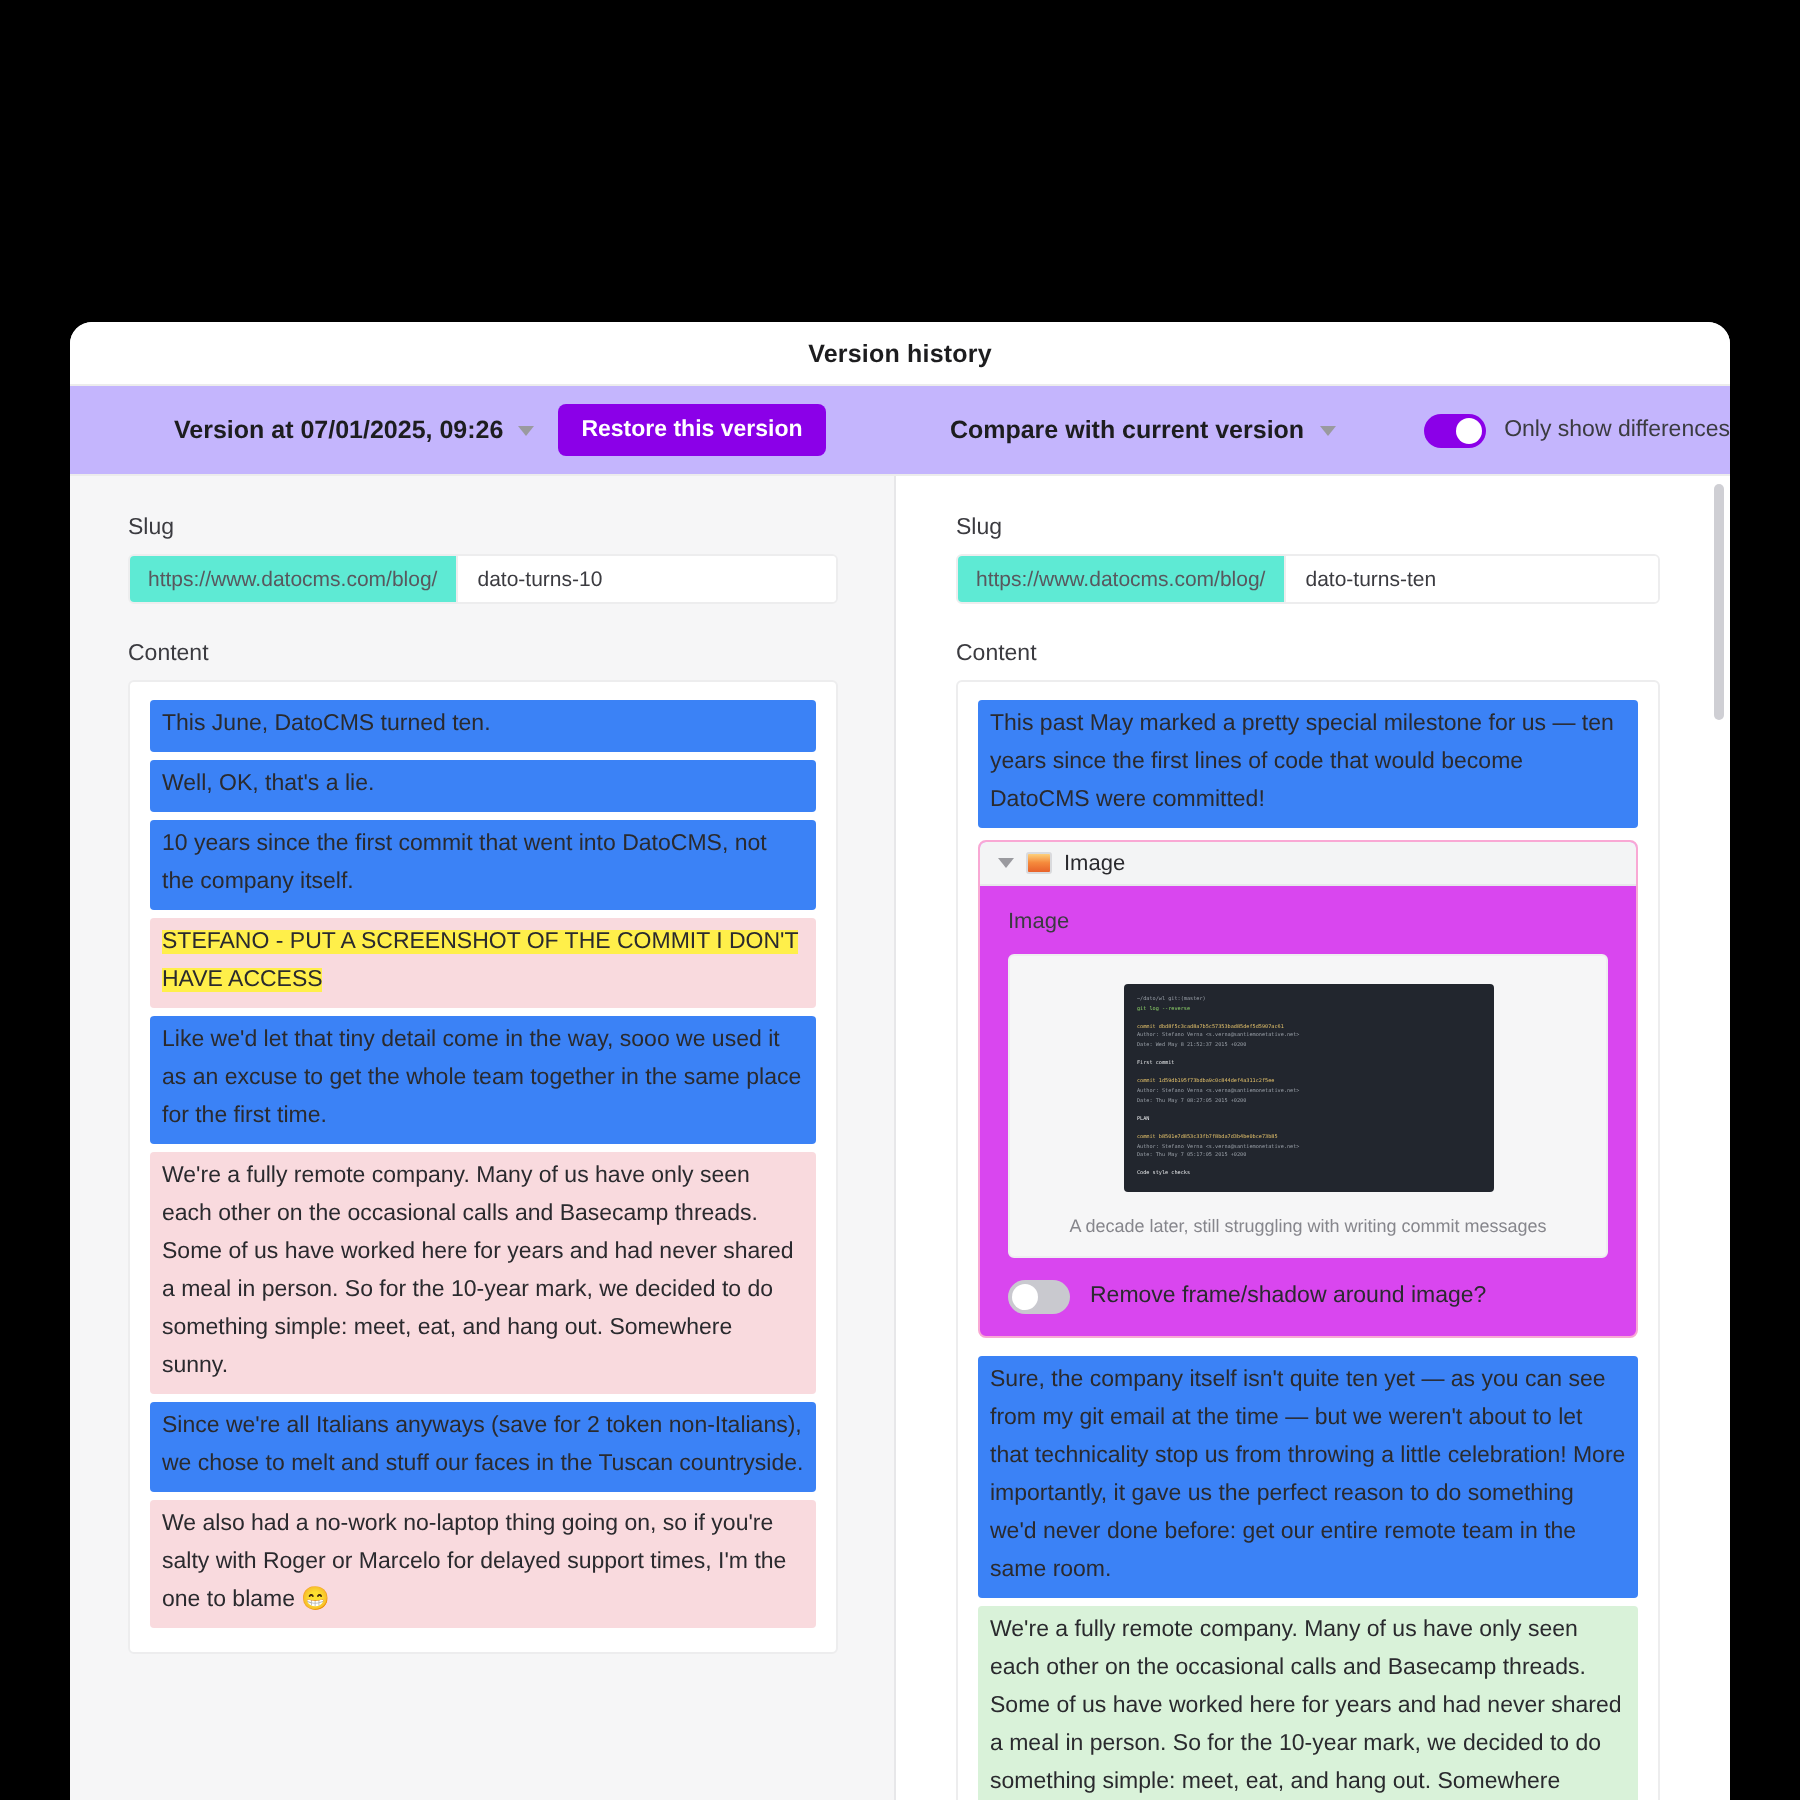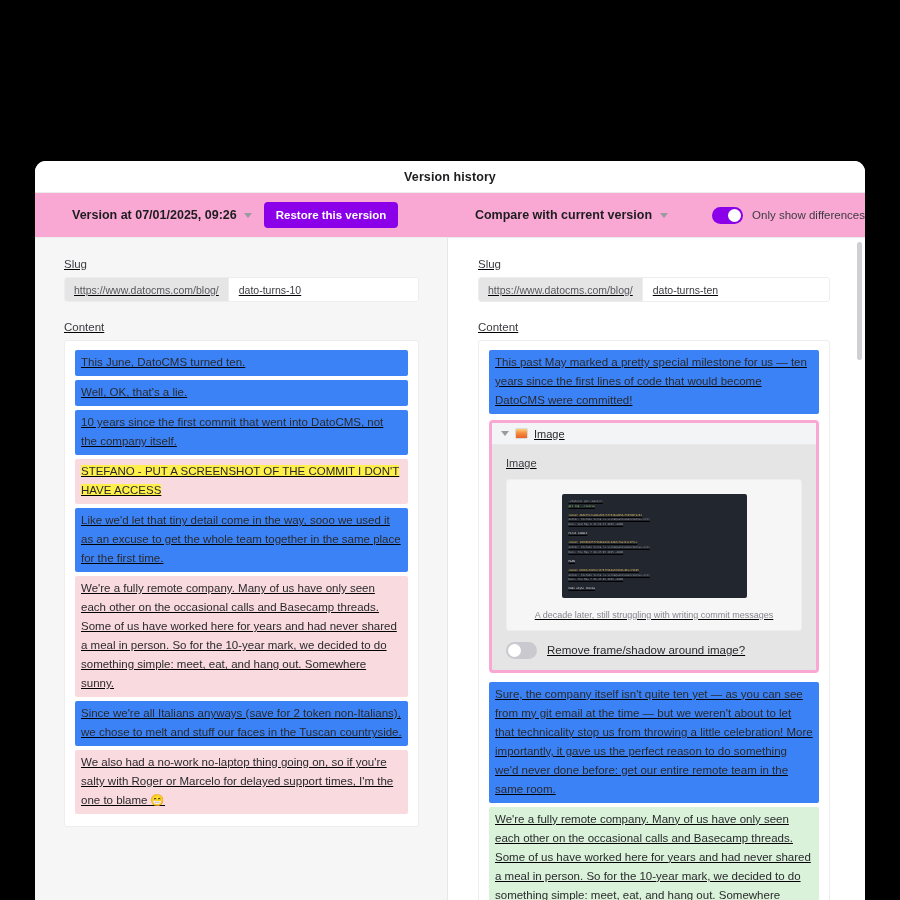--- a/index.html
+++ b/index.html
@@ -48,23 +48,24 @@
     color: #1d1d1f;
     letter-spacing: .1px;
   }
 
   
   .toolbar {
     flex: 0 0 45px;
     height: 45px;
     display: flex;
     align-items: center;
-    background: #f9a8d4;
+    background: #c4b5fd;
     border-bottom: 1px solid #ececec;
     position: relative;
+    padding-left: 15px;
   }
 
   .tb-left {
     width: 413px;
     display: flex;
     align-items: center;
     padding-left: 37px;
     gap: 12px;
   }
 
@@ -169,41 +170,41 @@
     width: 413px;
     flex: 0 0 413px;
     background: #f6f6f7;
     border-right: 1px solid #e7e7e9;
   }
   .pane.right {
     flex: 1;
     background: #ffffff;
   }
 
-  .pane-inner { padding: 20px 28px 0 28px; text-decoration: underline; }
+  .pane-inner { padding: 20px 28px 0 28px; }
   .pane.left .pane-inner { padding-left: 29px; padding-right: 28px; }
   .pane.right .pane-inner { padding-left: 30px; padding-right: 35px; }
 
   .field-label {
     font-size: 11.5px;
     color: #3b3b40;
     margin-bottom: 7px;
   }
 
   .slug-row {
     display: flex;
     background: #ffffff;
     border-radius: 3px;
     overflow: hidden;
     border: 1px solid #ededee;
     margin-bottom: 19px;
     height: 25px;
   }
   .slug-prefix {
-    background: #e5e5e5;
+    background: #5eead4;
     color: #58585e;
     font-size: 10.5px;
     padding: 0 9px;
     display: flex;
     align-items: center;
     border-right: 1px solid #ededee;
     white-space: nowrap;
   }
   .slug-value {
     flex: 1;
@@ -235,25 +236,25 @@
   .blk.pink  { background: #f9dade; }
   .blk.green { background: #d9f2d9; }
   .blk mark {
     background: #ffef4a;
     color: #2a2a2e;
     padding: 0;
   }
 
   
   .img-block {
-    border: 3px solid #f9a8d4;
+    border: 1px solid #f9a8d4;
     border-radius: 4px;
     margin: 6px 0 9px 0;
     overflow: hidden;
-    background: #e5e5e5;
+    background: #d946ef;
   }
   .img-block-head {
     background: #f3f4f5;
     border-bottom: 1px solid #e7e8ea;
     height: 22px;
     display: flex;
     align-items: center;
     gap: 6px;
     padding: 0 9px;
   }

